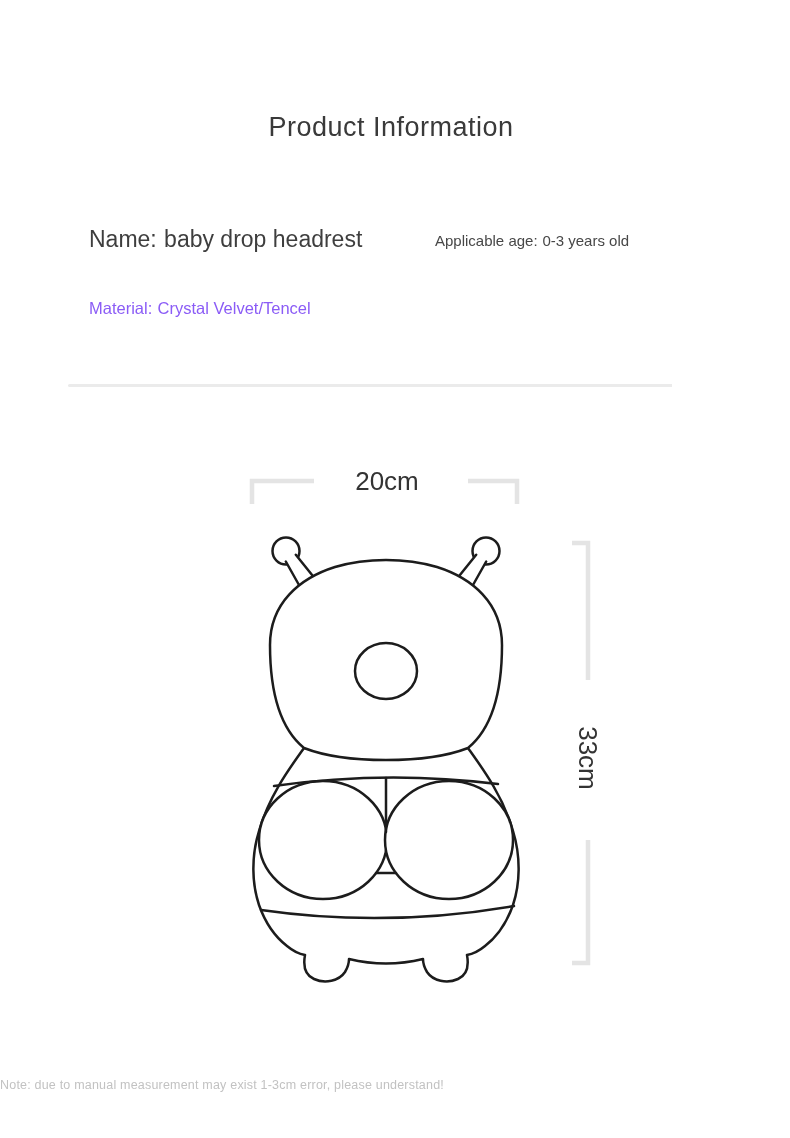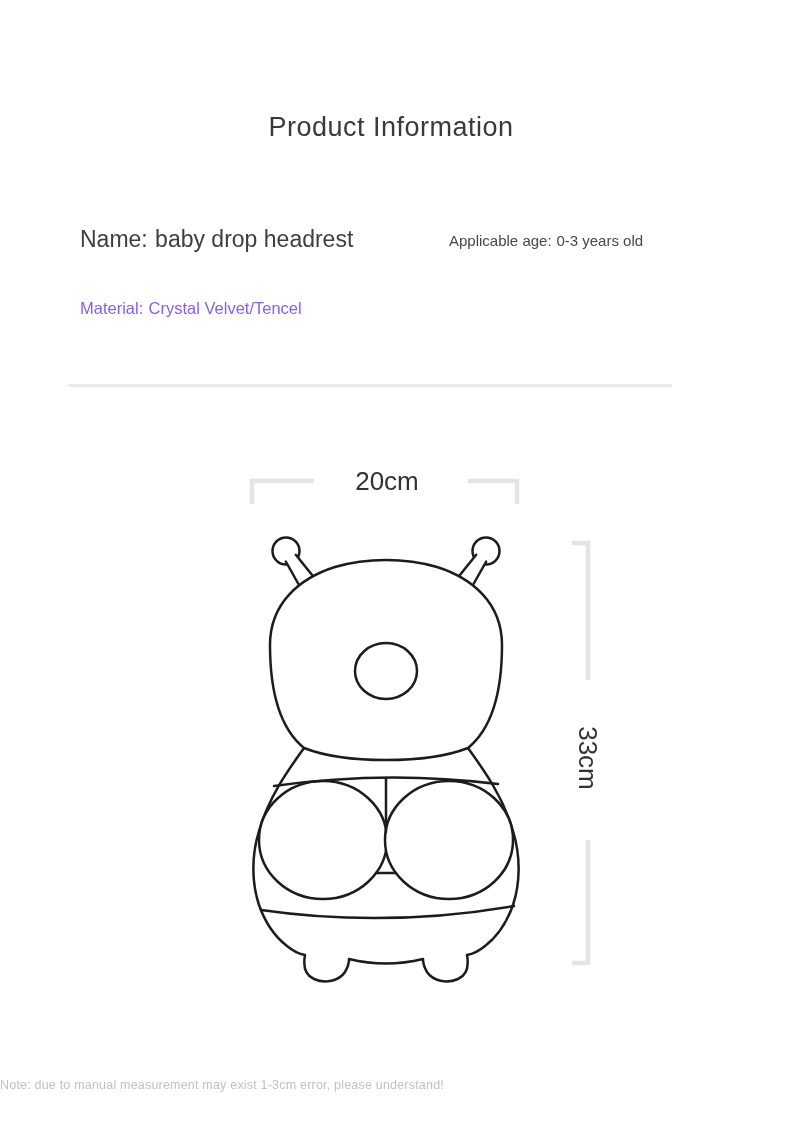--- a/index.html
+++ b/index.html
@@ -17,24 +17,24 @@
     position: absolute;
     top: 112px;
     left: 0;
     width: 782px;
     text-align: center;
     font-size: 27px;
     font-weight: 400;
     letter-spacing: 0.5px;
     color: #3a3a3a;
   }
-  .spec { position: absolute; white-space: nowrap; color: #3e3e3e; }
+  .spec { position: absolute; white-space: nowrap; color: #3e3e3e; margin-left: 9px; }
   .spec .val { margin-left: 0.32em; }
   .spec-name     { left: 80px;  top: 226px; font-size: 23px; }
-  .spec-age      { left: 449px; top: 232px; font-size: 15px; color: #474747; }
+  .spec-age      { left: 426px; top: 232px; font-size: 15px; color: #474747; }
   .spec-material { left: 80px;  top: 299px; font-size: 16.5px; color: #8b5cf6; }
   .spec-filling  { left: 427px; top: 296px; font-size: 20.5px; }
   .divider {
     position: absolute;
     left: 68px; top: 384px;
     width: 663px; height: 3px;
     background: #ebebeb;
     border-radius: 2px;
   }
   .diagram-svg {

